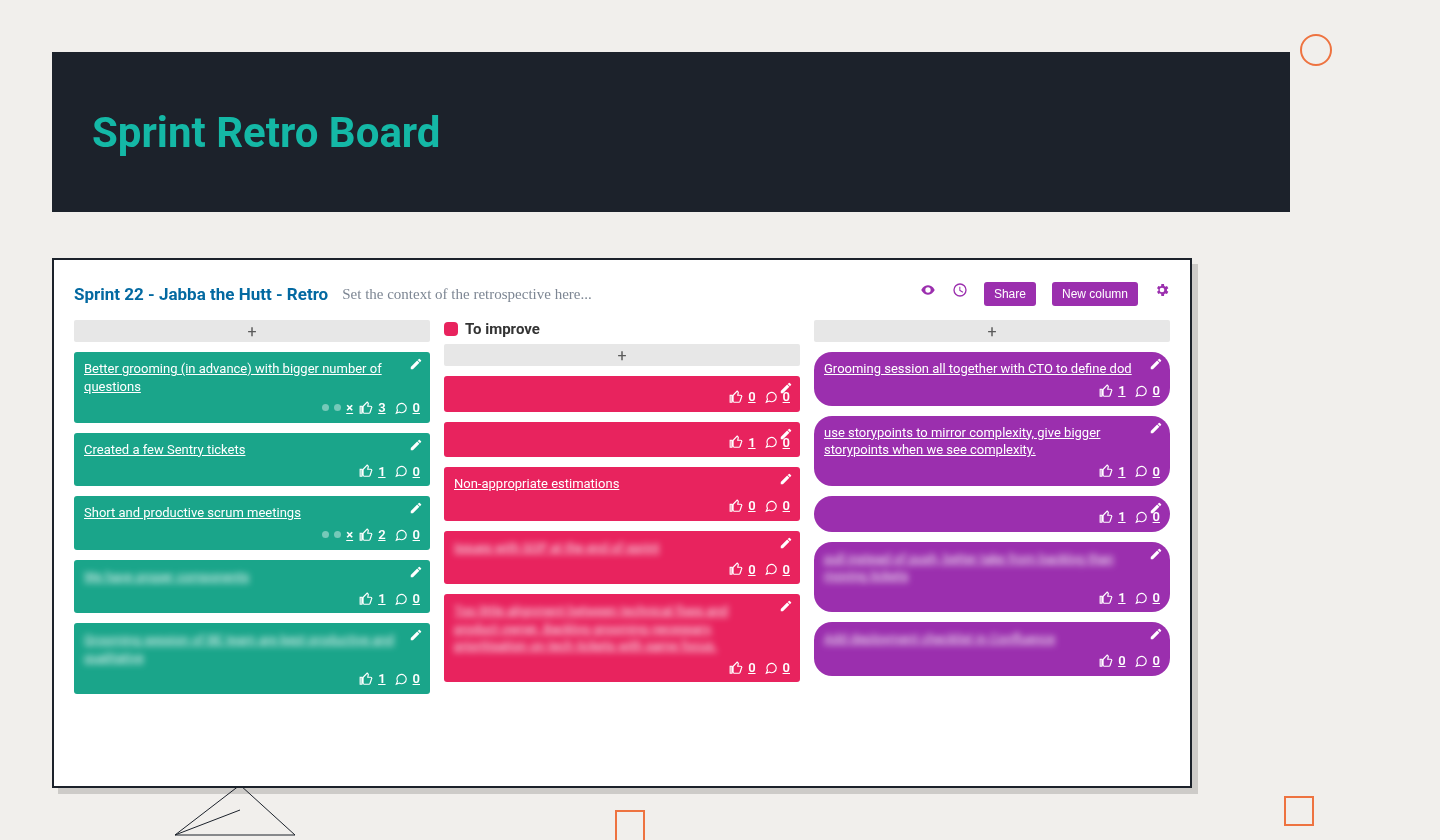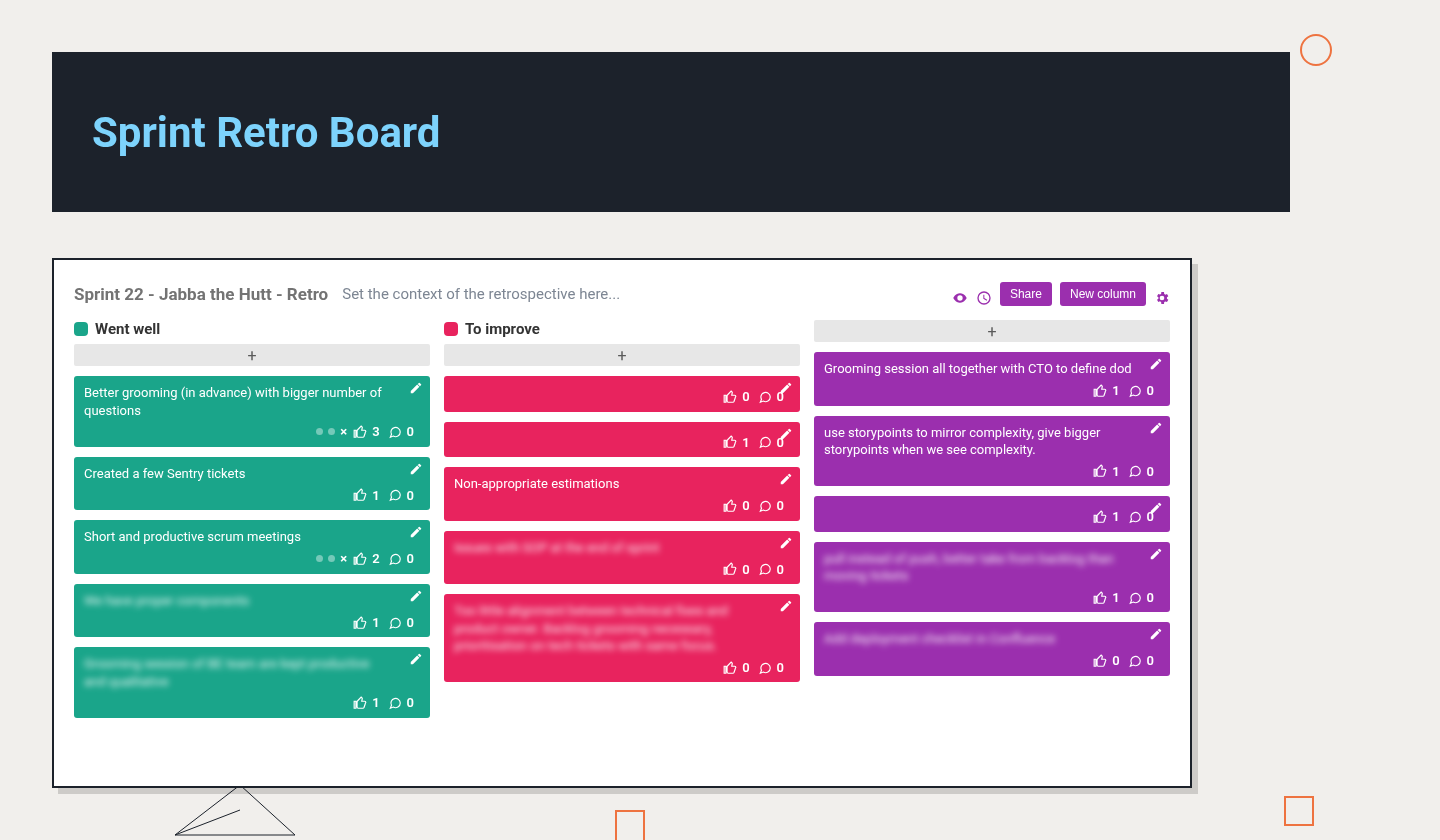--- a/index.html
+++ b/index.html
@@ -41,21 +41,21 @@
   .title-bar {
     position: absolute;
     left: 52px; top: 52px;
     width: 1238px; height: 160px;
     background: #1c222b;
     display: flex;
     align-items: center;
     padding-left: 40px;
   }
   .title-bar h1 {
-    color: #7dd3fc;
+    color: #14b8a6;
     font-size: 42px;
     font-weight: 700;
   }
 
   .panel {
     position: absolute;
     left: 52px; top: 258px;
     width: 1140px;
     height: 530px;
     background: #fff;
@@ -67,31 +67,32 @@
 
   .board-header {
     display: flex;
     align-items: center;
     gap: 14px;
     margin-bottom: 14px;
   }
   .board-title {
     font-size: 17px;
     font-weight: 700;
-    color: #737373;
+    color: #0369a1;
   }
   .board-context {
     font-size: 15px;
     color: #7d8693;
     flex: 1;
+    font-family: Liberation Serif, serif;
   }
   .header-tools {
     display: flex;
-    align-items: flex-end;
-    gap: 8px;
+    align-items: flex-start;
+    gap: 16px;
   }
   .header-icon {
     width: 16px; height: 16px;
     color: #9b2fae;
     display: inline-flex;
     align-items: center;
     justify-content: center;
     cursor: pointer;
   }
   .header-icon svg { width: 16px; height: 16px; fill: currentColor; }
@@ -141,29 +142,30 @@
     justify-content: center;
     color: #5a5a5a;
     font-size: 16px;
     cursor: pointer;
     margin-bottom: 10px;
   }
 
   .card {
     color: #fff;
     border-radius: 3px;
-    padding: 8px 16px 6px 10px;
+    padding: 8px 10px 6px 10px;
     margin-bottom: 10px;
     position: relative;
     font-size: 13px;
     line-height: 1.35;
+    text-decoration: underline;
   }
   .card.teal   { background: #1aa58a; }
   .card.pink   { background: #e8235e; }
-  .card.purple { background: #9b2fae; }
+  .card.purple { background: #9b2fae; border-radius: 18px; }
 
   .card-text { padding-right: 22px; min-height: 18px; }
   .card.blurred .card-text { filter: blur(3px); opacity: 0.9; }
 
   .card-edit {
     position: absolute;
     top: 5px; right: 7px;
     width: 14px; height: 14px;
     cursor: pointer;
   }
@@ -230,24 +232,20 @@
       <span class="gear-icon">
         <svg viewBox="0 0 24 24">
             <path d="M19.4 13a7.5 7.5 0 000-2l2.1-1.6-2-3.4-2.5 1a7.6 7.6 0 00-1.7-1L15 3h-4l-.3 2.9a7.6 7.6 0 00-1.7 1l-2.5-1-2 3.4L6.6 11a7.5 7.5 0 000 2l-2.1 1.6 2 3.4 2.5-1c.5.4 1.1.8 1.7 1L11 21h4l.3-2.9c.6-.3 1.2-.6 1.7-1l2.5 1 2-3.4zM12 15.5A3.5 3.5 0 1112 8.5a3.5 3.5 0 010 7z"></path>
           </svg>
       </span>
     </div>
   </div>
 
   <div class="columns" id="columns">
       <div class="col">
-        <div class="col-header">
-          <span class="col-dot" style="background: rgb(26, 165, 138);"></span>
-          <span>Went well</span>
-        </div>
         <div class="add-bar">+</div>
         <div class="card teal">
           <div class="card-text">Better grooming (in advance) with bigger number of questions</div>
           <span class="card-edit"><svg viewBox="0 0 24 24">
               <path d="M3 17.25V21h3.75L17.8 9.94l-3.75-3.75L3 17.25zM20.7 7.04a1 1 0 000-1.41l-2.34-2.34a1 1 0 00-1.41 0L15 5.25l3.75 3.75 1.95-1.96z"></path>
             </svg></span>
           <div class="card-footer">
             <span class="mini-dot"></span>
             <span class="mini-dot"></span>
             <span class="mini-x">×</span>

